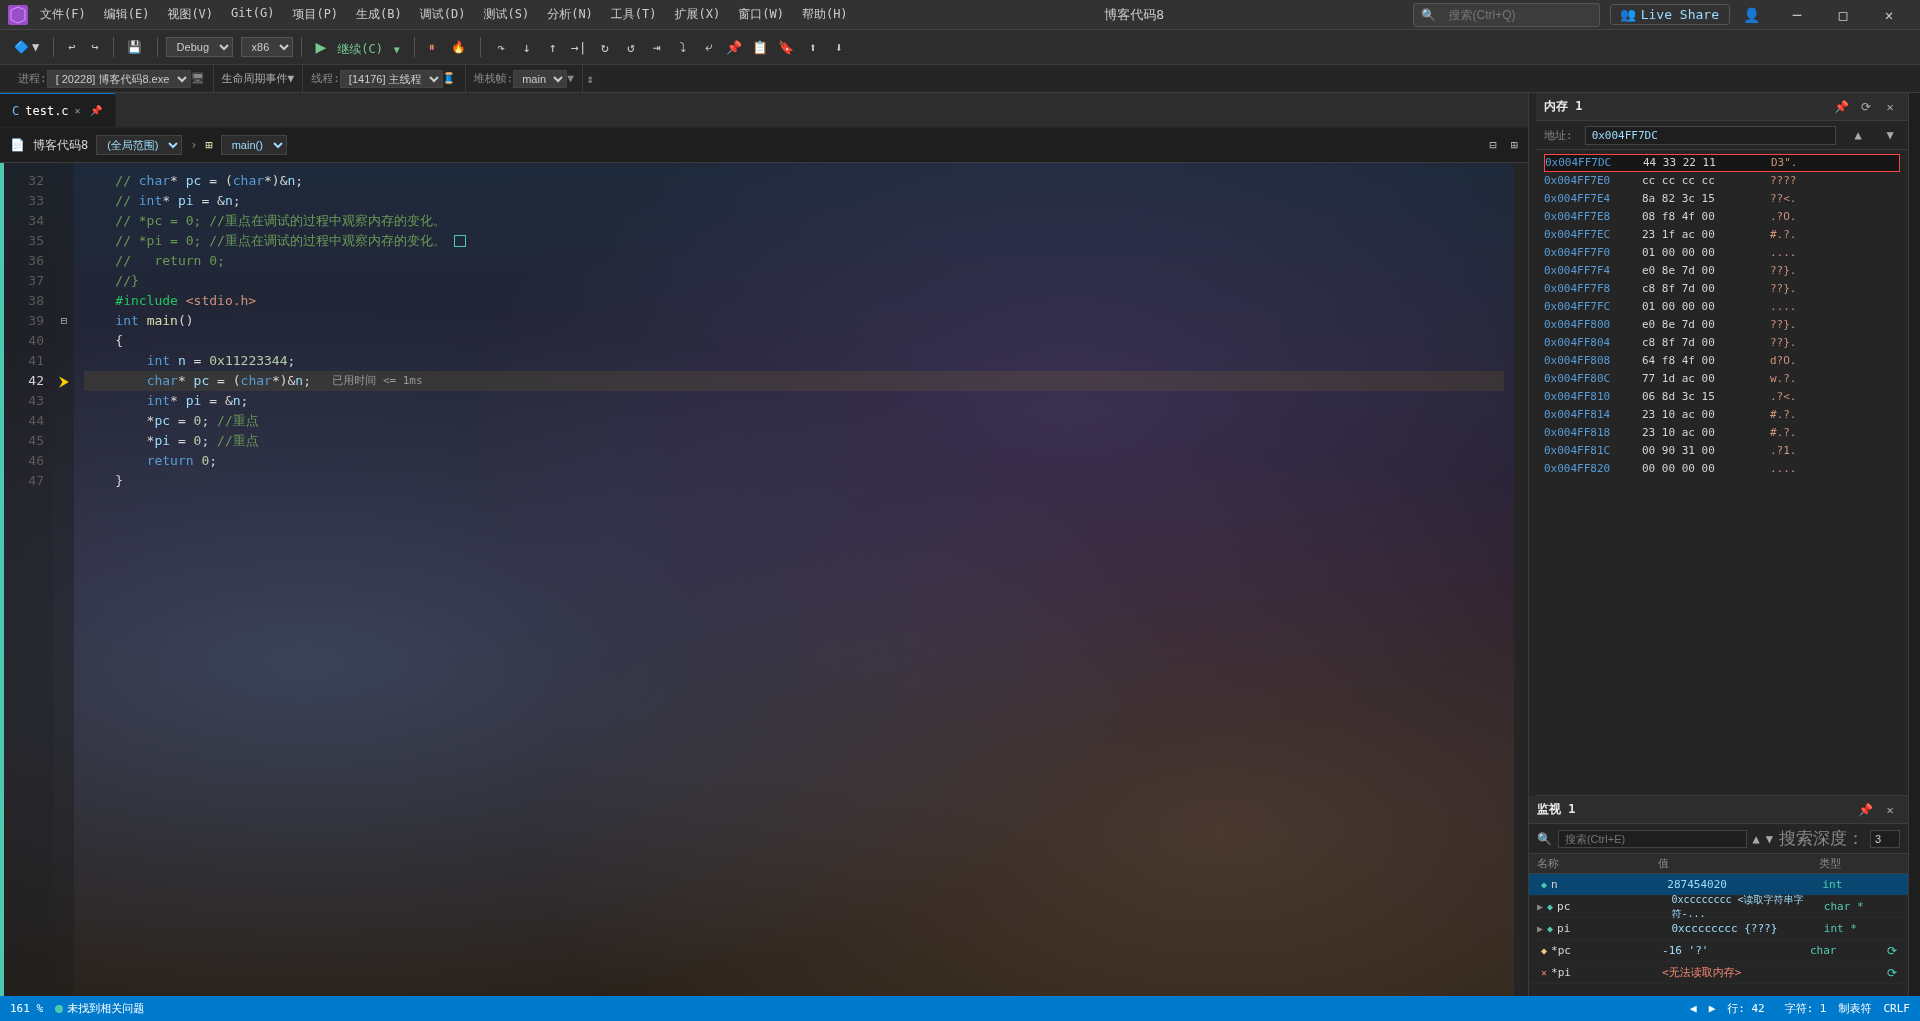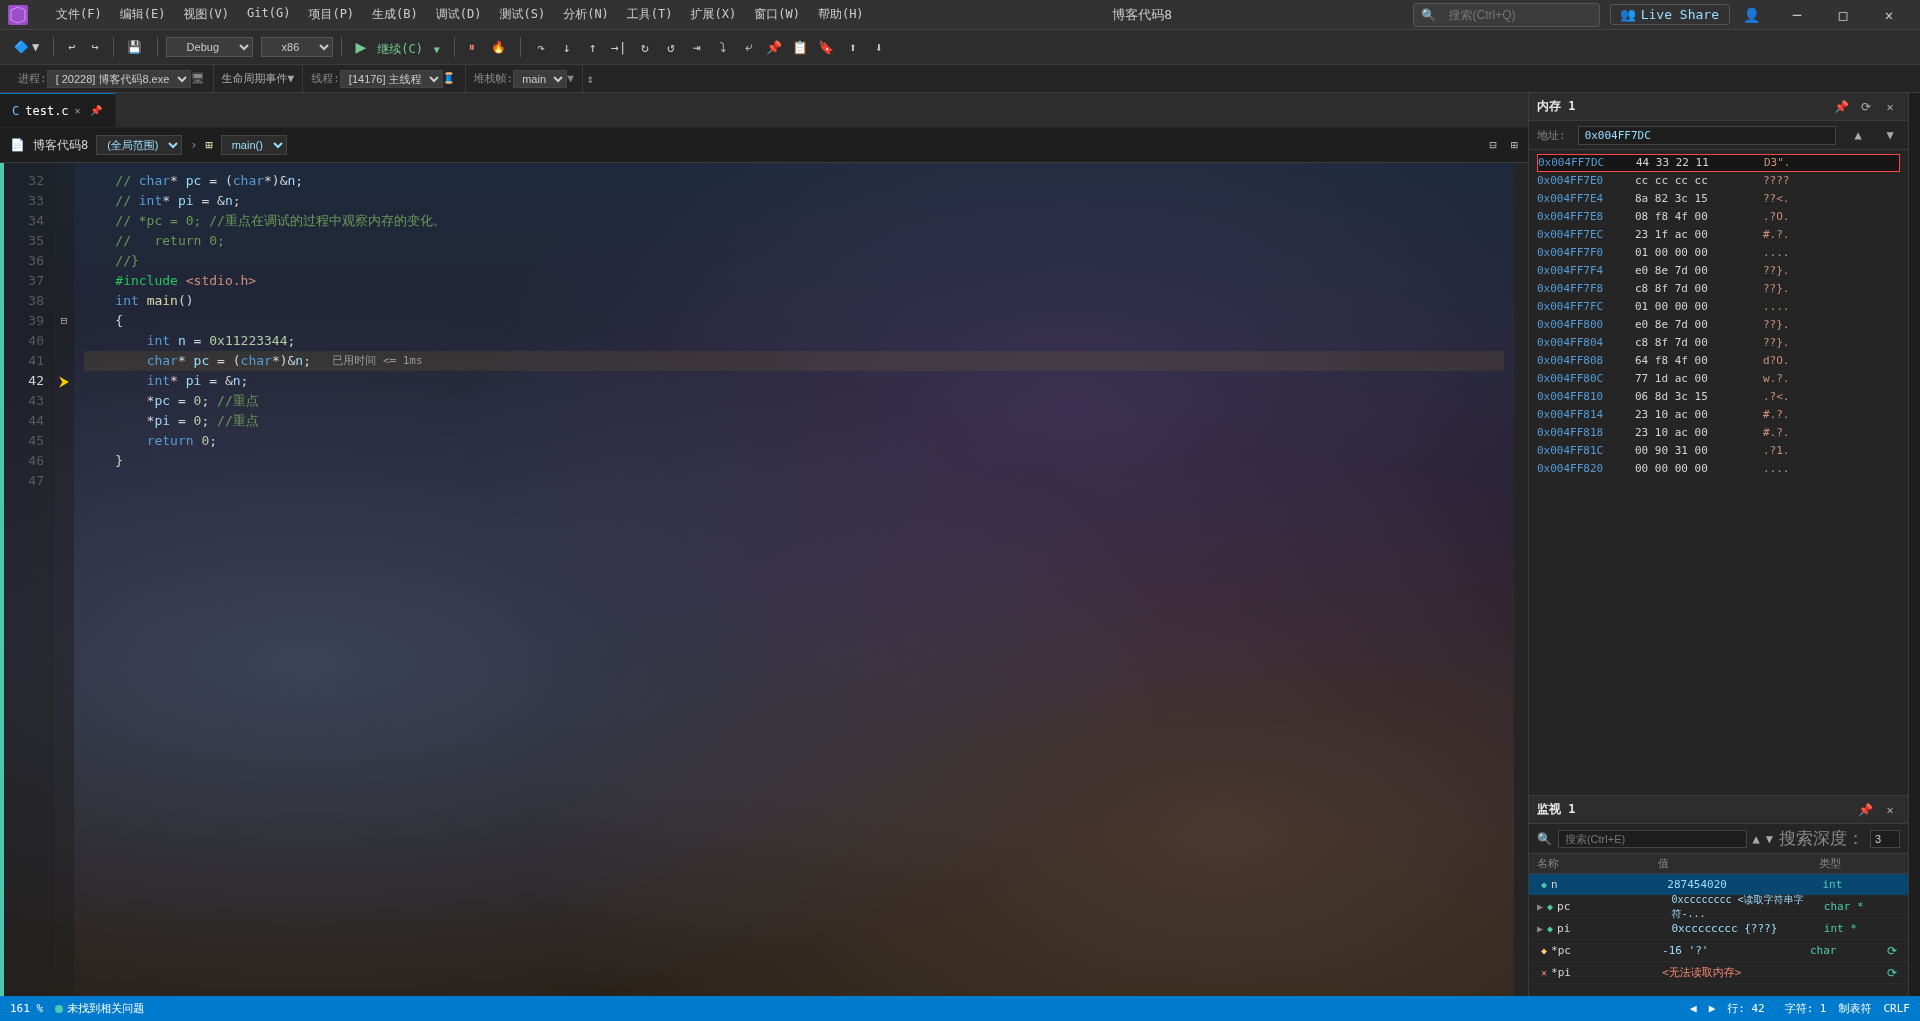--- a/index.html
+++ b/index.html
@@ -19,21 +19,21 @@
       background: #323233;
       display: flex;
       align-items: center;
       justify-content: space-between;
       padding: 0 8px;
       border-bottom: 1px solid #444;
     }
     #title-bar-left {
       display: flex;
       align-items: center;
-      gap: 20px;
+      gap: 4px;
     }
     #title-logo {
       width: 20px;
       height: 20px;
       background: #9b4dca;
       border-radius: 2px;
       display: flex; align-items: center; justify-content: center;
       color: white; font-size: 10px; font-weight: bold;
     }
     #menu-bar {
@@ -107,21 +107,21 @@
     }
     .toolbar-sep {
       width: 1px; height: 20px;
       background: #555;
       margin: 0 4px;
     }
     .toolbar-select {
       background: #3c3c3c;
       border: 1px solid #555;
       color: #ccc;
-      padding: 2px 16px;
+      padding: 2px 6px;
       font-size: 11px;
       cursor: pointer;
     }
     #play-btn {
       color: #73c991;
       font-size: 18px;
       padding: 0 6px;
       cursor: pointer;
     }
     .debug-btn-row {
@@ -307,20 +307,21 @@
       border-left: 1px solid #3c3c3c;
     }
 
     
     #memory-panel {
       flex: 1;
       display: flex;
       flex-direction: column;
       border-bottom: 1px solid #3c3c3c;
       overflow: hidden;
+      margin-left: 7px;
     }
     .panel-header {
       height: 28px;
       background: #2d2d2d;
       display: flex;
       align-items: center;
       justify-content: space-between;
       padding: 0 8px;
       border-bottom: 1px solid #3c3c3c;
       font-size: 11px;
@@ -668,20 +669,24 @@
         <div class="code-line">
           <span class="cm">    // </span><span class="kw">char</span><span class="op">* </span><span class="var">pc</span><span class="op"> = (</span><span class="kw">char</span><span class="op">*)&amp;</span><span class="var">n</span><span class="op">;</span>
         </div>
         <div class="code-line">
           <span class="cm">    // </span><span class="kw">int</span><span class="op">* </span><span class="var">pi</span><span class="op"> = &amp;</span><span class="var">n</span><span class="op">;</span>
         </div>
         <div class="code-line">
           <span class="cm">    // *pc = 0; //重点在调试的过程中观察内存的变化。</span>
         </div>
         <div class="code-line">
+          <span class="cm">    // *pi = 0; //重点在调试的过程中观察内存的变化。</span>
+          <span style="margin-left:8px;border:1px solid #4ec9b0;width:12px;height:12px;display:inline-block;vertical-align:middle;"></span>
+        </div>
+        <div class="code-line">
           <span class="cm">    //   return 0;</span>
         </div>
         <div class="code-line">
           <span class="cm">    //}</span>
         </div>
         <div class="code-line">
           <span class="pp">    #include </span><span class="str">&lt;stdio.h&gt;</span>
         </div>
         <div class="code-line">
           <span class="tp">    </span><span class="kw">int</span><span class="plain"> </span><span class="fn">main</span><span class="op">()</span>

